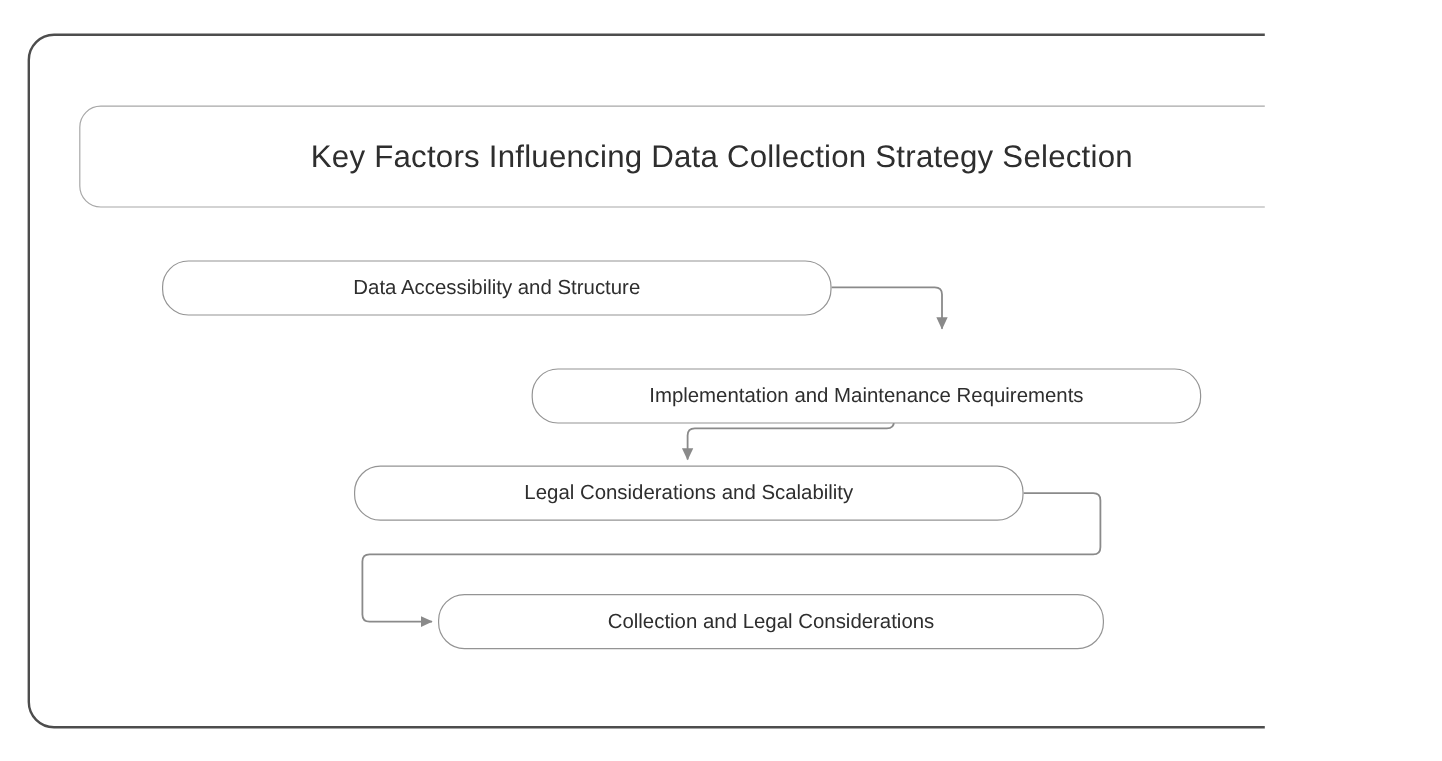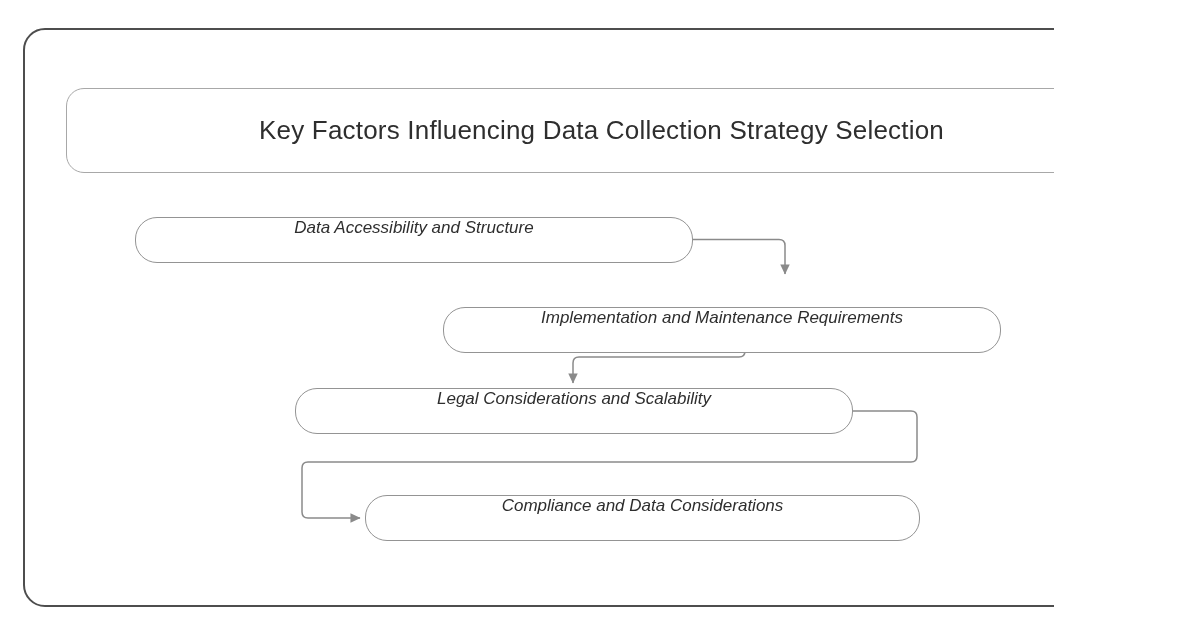--- a/index.html
+++ b/index.html
@@ -46,25 +46,24 @@
     color: var(--text, #2e2e2e);
     letter-spacing: 0.2px;
   }
   .node {
     position: absolute;
     height: 46px;
     border: 1.6px solid var(--node-border, #949494);
     border-radius: 22px;
     background: var(--node-fill, #ffffff);
     display: flex;
-    align-items: flex-start;
+    align-items: center;
     justify-content: center;
     box-sizing: border-box;
     z-index: 2;
-    font-style: italic;
   }
   .node span {
     font-size: 17px;
     font-weight: 500;
     color: var(--text, #2e2e2e);
   }
   #node-1 { left: 135px; top: 217px; width: 558px; }
   #node-2 { left: 443px; top: 279px; width: 558px; margin-top: 28px; }
   #node-3 { left: 295px; top: 388px; width: 558px; }
   #node-4 { left: 365px; top: 495px; width: 555px; }
@@ -110,16 +109,16 @@
 
   <div class="node" id="node-2">
     <span>Implementation and Maintenance Requirements</span>
   </div>
 
   <div class="node" id="node-3">
     <span>Legal Considerations and Scalability</span>
   </div>
 
   <div class="node" id="node-4">
-    <span>Compliance and Data Considerations</span>
+    <span>Collection and Legal Considerations</span>
   </div>
 
 </div>
 
 </body></html>

